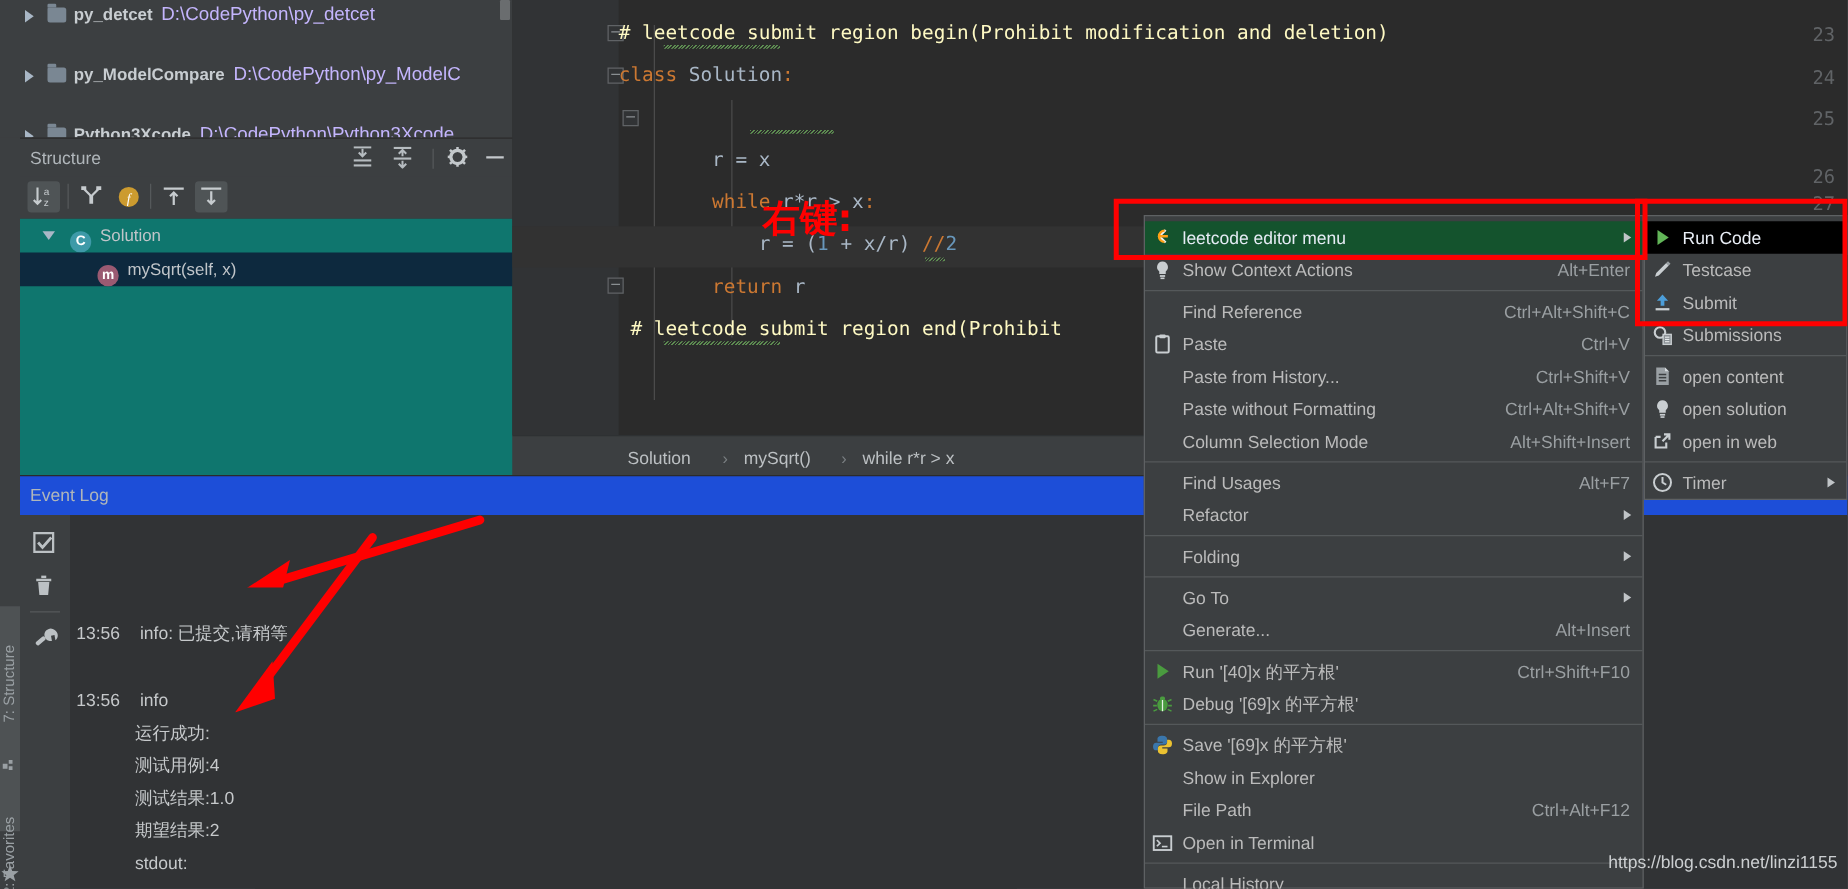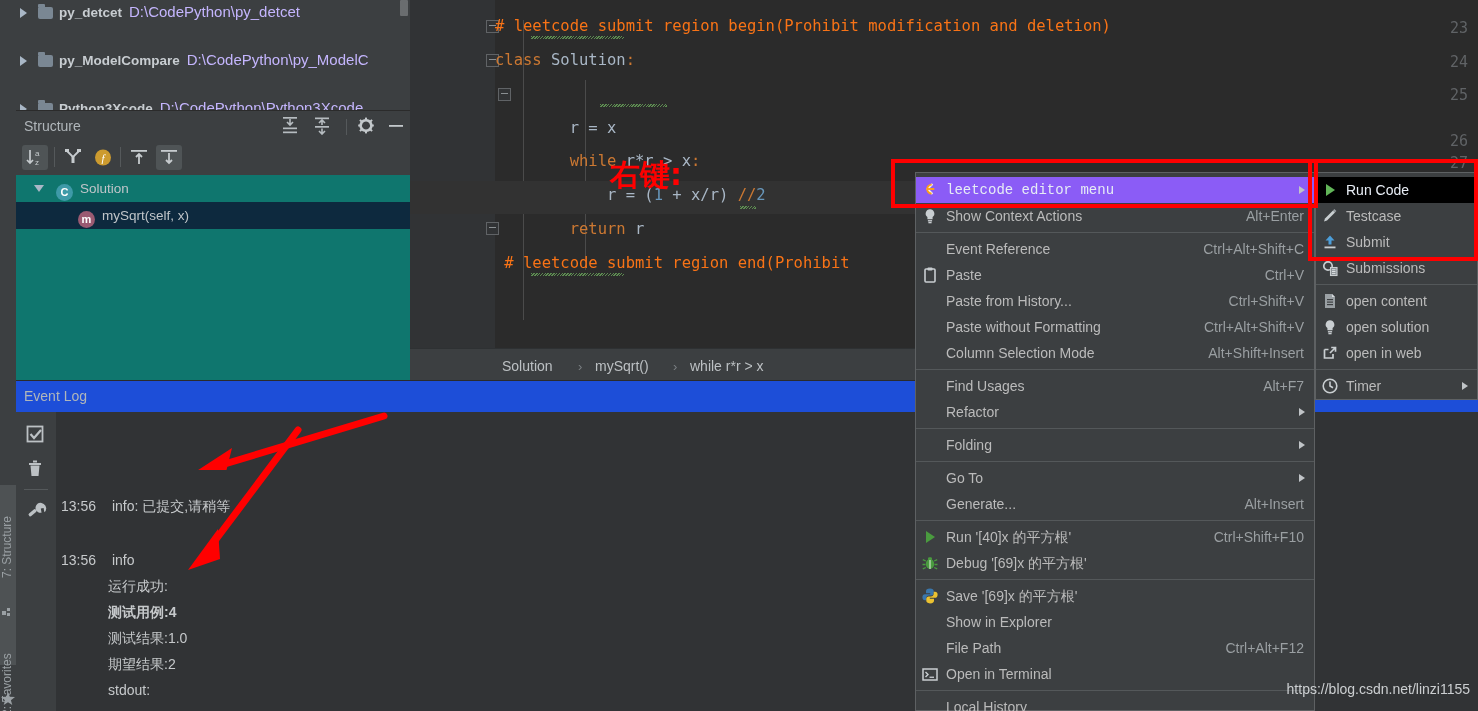--- a/index.html
+++ b/index.html
@@ -59,39 +59,39 @@
   #strip-structure-box{position:absolute;left:0;top:73px;width:16px;height:180px;background:#4e5254;}
 
   
   #editor{position:absolute;left:410px;top:0;width:1068px;height:348px;background:#2b2b2b;}
   #gutter{position:absolute;left:0;top:0;width:85px;height:348px;background:#313335;}
   .lineno{position:absolute;right:10px;color:#606366;font-family:"DejaVu Sans Mono", monospace;font-size:15px;}
   .codeline{position:absolute;left:85px;white-space:pre;font-family:"DejaVu Sans Mono", monospace;font-size:15.5px;color:#a9b7c6;}
   .hl-line{position:absolute;left:0;width:1068px;height:33px;background:#323232;}
   .kw{color:#cc7832;}
   .fn{color:#ffc66d;}
-  .cm{color:#f97316;}
+  .cm{color:#fef9c3;}
   .num{color:#6897bb;}
   .self{color:#94558d;}
   .typ{color:#8888c6;}
   .cma{color:#cc7832;}
   .fold{position:absolute;width:11px;height:11px;border:1px solid #606366;background:#313335;}
   .fold:after{content:"";position:absolute;left:2px;top:4px;width:7px;height:1px;background:#8a8f92;}
   .indent-guide{position:absolute;width:1px;background:#4b4b4b;}
   .squig{position:absolute;height:3px;
     background-image:repeating-linear-gradient(135deg,#629755 0 1px,transparent 1px 2px);
     opacity:.9;}
   #breadcrumb{position:absolute;left:410px;top:348px;width:1068px;height:36px;background:#3c3f41;border-top:1px solid #2e3133;}
   .bc-item{position:absolute;top:9px;color:#bcc0c3;font-size:14px;}
   .bc-sep{position:absolute;top:10px;color:#7a7f82;font-size:13px;}
 
   
   #context-menu{position:absolute;left:915px;top:172px;width:400px;height:539px;background:#3c3f41;border:1px solid #5e6163;box-sizing:border-box;}
   .mi{position:relative;height:26px;line-height:26px;white-space:nowrap;}
-  .mi.sel{background:#8b5cf6;font-family:Liberation Mono, monospace;}
+  .mi.sel{background:#14532d;}
   .mi-label{position:absolute;left:30px;color:#bbbbbb;font-size:14px;}
   .mi.sel .mi-label{color:#e6ecf5;}
   .mi-accel{position:absolute;right:10px;color:#9a9fa2;font-size:14px;}
   .mi-arrow{position:absolute;right:9px;top:9px;width:0;height:0;border-left:6px solid #c0c4c7;border-top:4px solid transparent;border-bottom:4px solid transparent;}
   .mi-ico{position:absolute;left:5px;top:4px;width:18px;height:18px;}
   .msep{height:1px;background:#54585a;margin:3px 0;}
 
   
   #submenu{position:absolute;left:1315px;top:172px;width:163px;height:228px;background:#3c3f41;border:1px solid #5e6163;box-sizing:border-box;}
   .smi{position:relative;height:26px;line-height:26px;white-space:nowrap;}
@@ -321,21 +321,21 @@
   <div id="event-log-body">
     <div class="el-line" style="left:5px;top:86px;">
       <span class="el-time">13:56</span>
       <span style="margin-left:12px;">info: 已提交,请稍等</span>
     </div>
     <div class="el-line" style="left:5px;top:140px;">
       <span class="el-time">13:56</span>
       <span style="margin-left:12px;">info</span>
     </div>
     <div class="el-line" style="left:52px;top:166px;">运行成功:</div>
-    <div class="el-line" style="left:52px;top:192px;font-weight:bold;">测试用例:4</div>
+    <div class="el-line" style="left:52px;top:192px;">测试用例:4</div>
     <div class="el-line" style="left:52px;top:218px;">测试结果:1.0</div>
     <div class="el-line" style="left:52px;top:244px;">期望结果:2</div>
     <div class="el-line" style="left:52px;top:270px;">stdout:</div>
   </div>
 
   <div id="context-menu">
     <div style="height:4px;"></div>
 
     <div class="mi sel">
       <span class="mi-ico">
@@ -357,21 +357,21 @@
           <rect x="7.4" y="15" width="3.2" height="1.3" fill="#c9ced1"></rect>
         </svg>
       </span>
       <span class="mi-label">Show Context Actions</span>
       <span class="mi-accel">Alt+Enter</span>
     </div>
 
     <div class="msep"></div>
 
     <div class="mi">
-      <span class="mi-label">Event Reference</span>
+      <span class="mi-label">Find Reference</span>
       <span class="mi-accel">Ctrl+Alt+Shift+C</span>
     </div>
 
     <div class="mi">
       <span class="mi-ico">
         <svg width="18" height="18" viewBox="0 0 18 18">
           <rect x="4" y="3" width="10" height="13" rx="1" fill="none" stroke="#c9ced1" stroke-width="1.6"></rect>
           <rect x="6.5" y="1.5" width="5" height="3" rx="0.8" fill="#c9ced1"></rect>
         </svg>
       </span>

